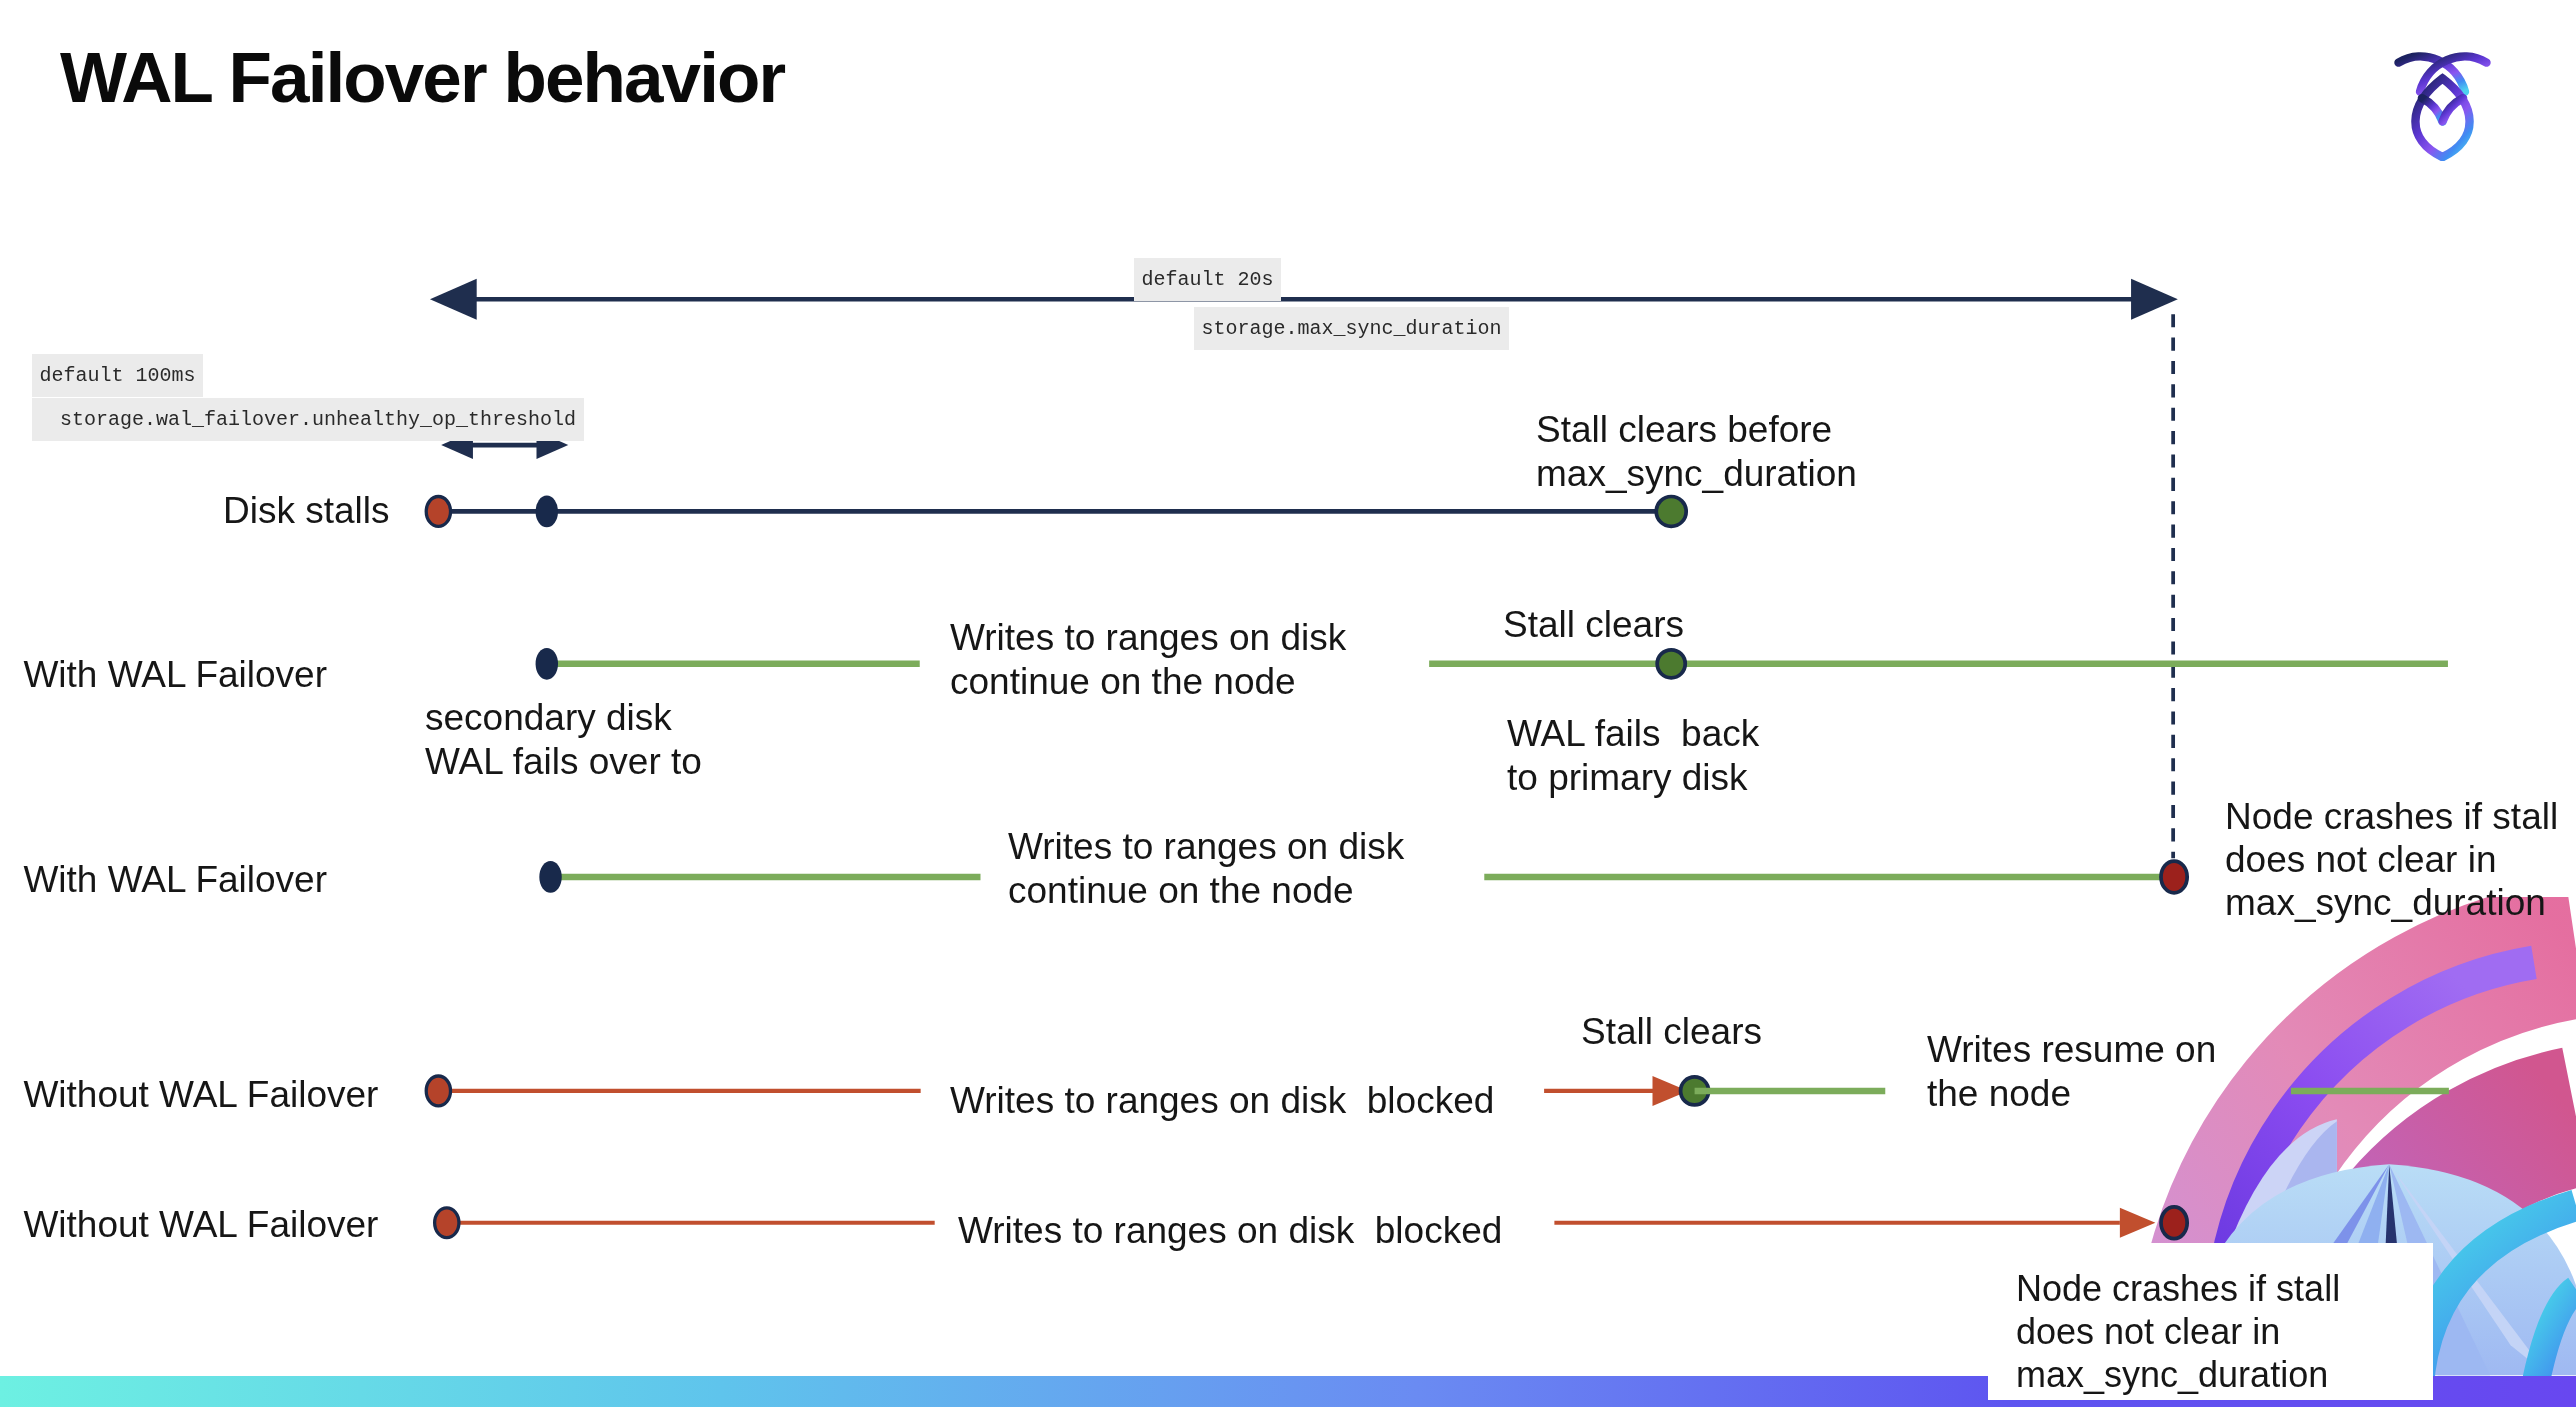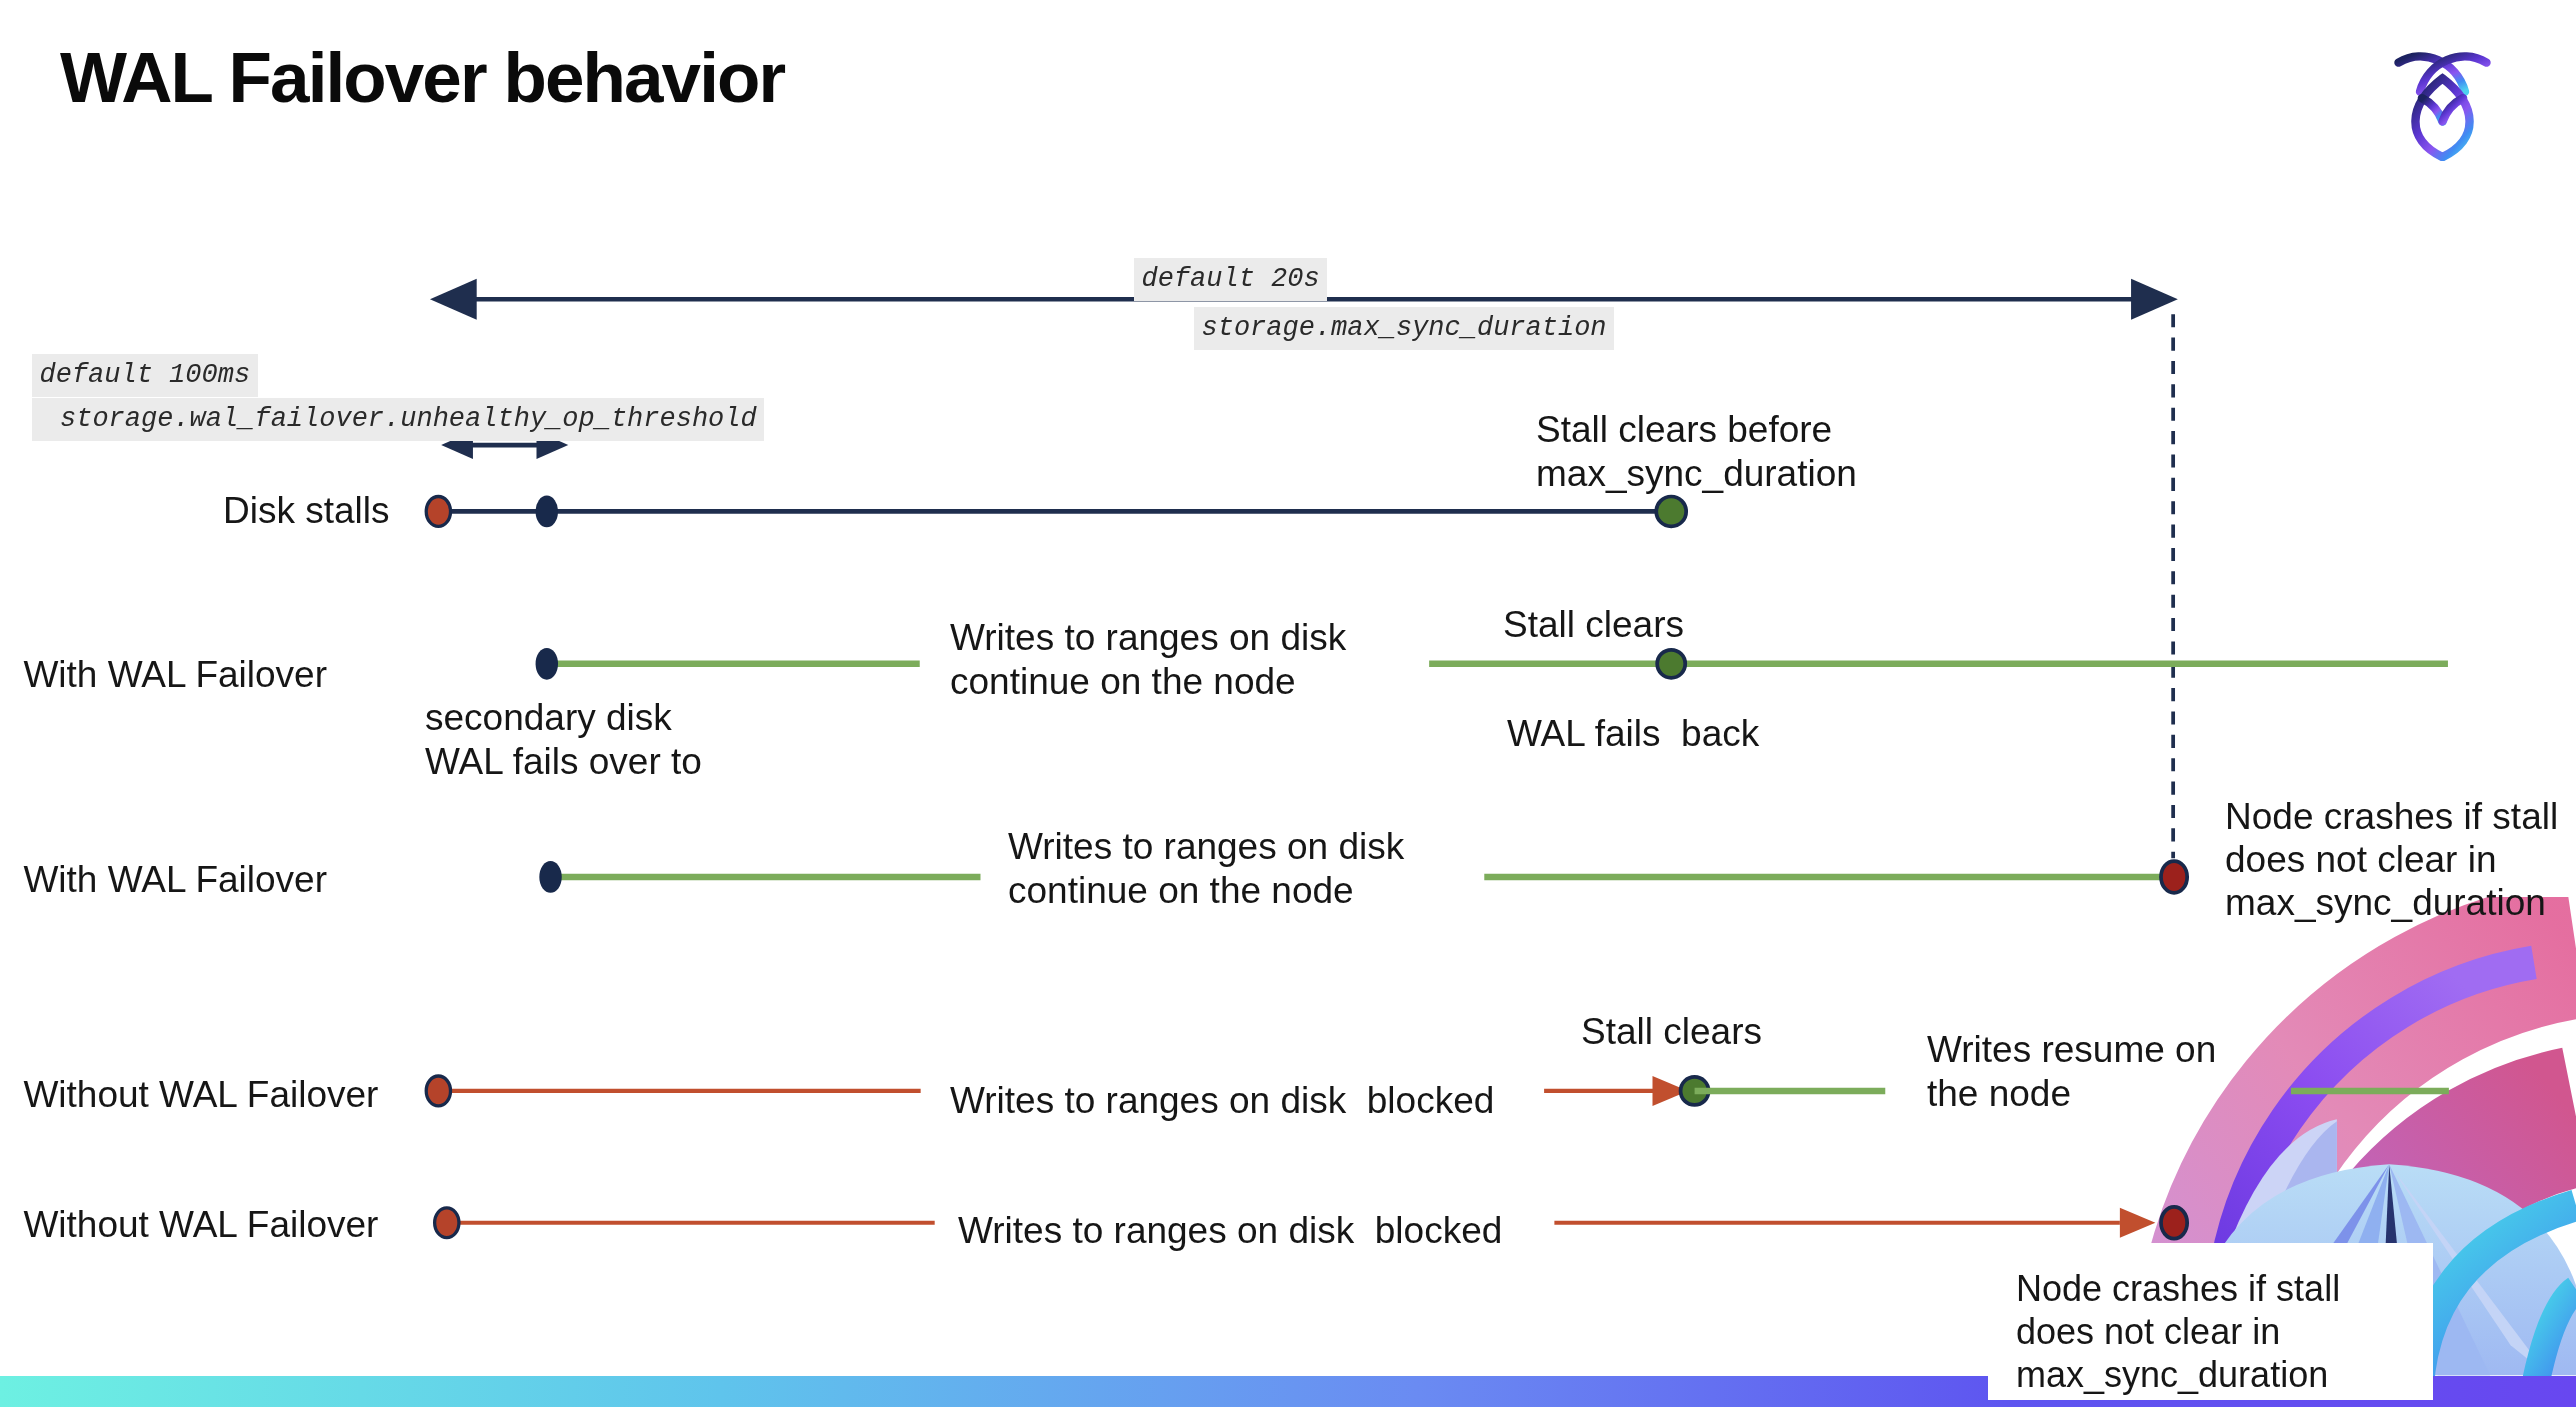--- a/index.html
+++ b/index.html
@@ -1,21 +1,21 @@
 <!DOCTYPE html>
 <html style="--navy: #1F2E4E; --navy-dot: #18294B; --green-line: #7CAC5B; --green-dot: #4C7A2F; --red-line: #C14F2E; --red-dot: #B5432A; --dark-red: #9C211C; --label-bg: #EBEBEB; --text: #161616; --bar-cyan: #6DF0E2; --bar-blue: #6A8BF2; --bar-indigo: #6847F0;font-size:15px"><head>
 <meta charset="utf-8">
 <style>
   html,body{margin:0;padding:0;background:#fff;}
   #stage{position:relative;width:2576px;height:1408px;overflow:hidden;background:#fff;
          font-family:"Liberation Sans",sans-serif;color:var(--text,#161616);}
   .abs{position:absolute;}
   .title{left:60px;top:37px;font-size:71px;font-weight:700;letter-spacing:-1.9px;color:#0a0a0a;z-index:6;}
-  .mono{position:absolute;font-family:"Liberation Mono",monospace;font-size:27px;line-height:43px;
-        background:var(--label-bg,#ebebeb);padding:0 7.5px;color:#2a2a2a;z-index:6;white-space:pre;font-style:italic;}
+  .mono{position:absolute;font-family:"Liberation Mono",monospace;font-size:20px;line-height:43px;
+        background:var(--label-bg,#ebebeb);padding:0 7.5px;color:#2a2a2a;z-index:6;white-space:pre;}
   .lbl{position:absolute;font-size:37px;line-height:44px;z-index:6;}
   .ctr{text-align:left;}
   .pre{white-space:pre;margin-top:11px;}
   #bar{position:absolute;left:0;top:1376px;width:2576px;height:32px;z-index:2;
        background:linear-gradient(90deg,var(--bar-cyan,#6DF0E2) 0%,#5FC4EC 28%,var(--bar-blue,#6A8BF2) 55%,#5E55F0 78%,var(--bar-indigo,#6847F0) 100%);}
   #art{position:absolute;left:2109px;top:897px;width:467px;height:510px;z-index:1;}
   #crashbox{position:absolute;left:1988px;top:1243px;width:445px;height:157px;background:#ffffff;z-index:3;
             font-size:36px;line-height:43px;padding:24px 0 0 28px;box-sizing:border-box;}
   #overlay{position:absolute;left:0;top:0;z-index:4;pointer-events:none;}
   #logo{position:absolute;left:2391px;top:39px;z-index:6;}
@@ -172,20 +172,21 @@
     <div>secondary disk</div>
     <div>WAL fails over to</div>
   </div>
   <div class="lbl" style="left:950px;top:616px;">
     <div>Writes to ranges on disk</div>
     <div>continue on the node</div>
   </div>
   <div class="lbl ctr" style="left:1503px;top:603px;width:299px;">Stall clears</div>
   <div class="lbl ctr" style="left:1507px;top:701px;width:374px;">
     <div class="pre">WAL fails  back</div>
+    <div>to primary disk</div>
   </div>
 
   <div class="lbl" style="left:23.4px;top:858px;">With WAL Failover</div>
   <div class="lbl" style="left:1008px;top:825px;">
     <div>Writes to ranges on disk</div>
     <div>continue on the node</div>
   </div>
   <div class="lbl" style="left:2225px;top:795px;line-height:43px;">
     <div>Node crashes if stall</div>
     <div>does not clear in</div>

